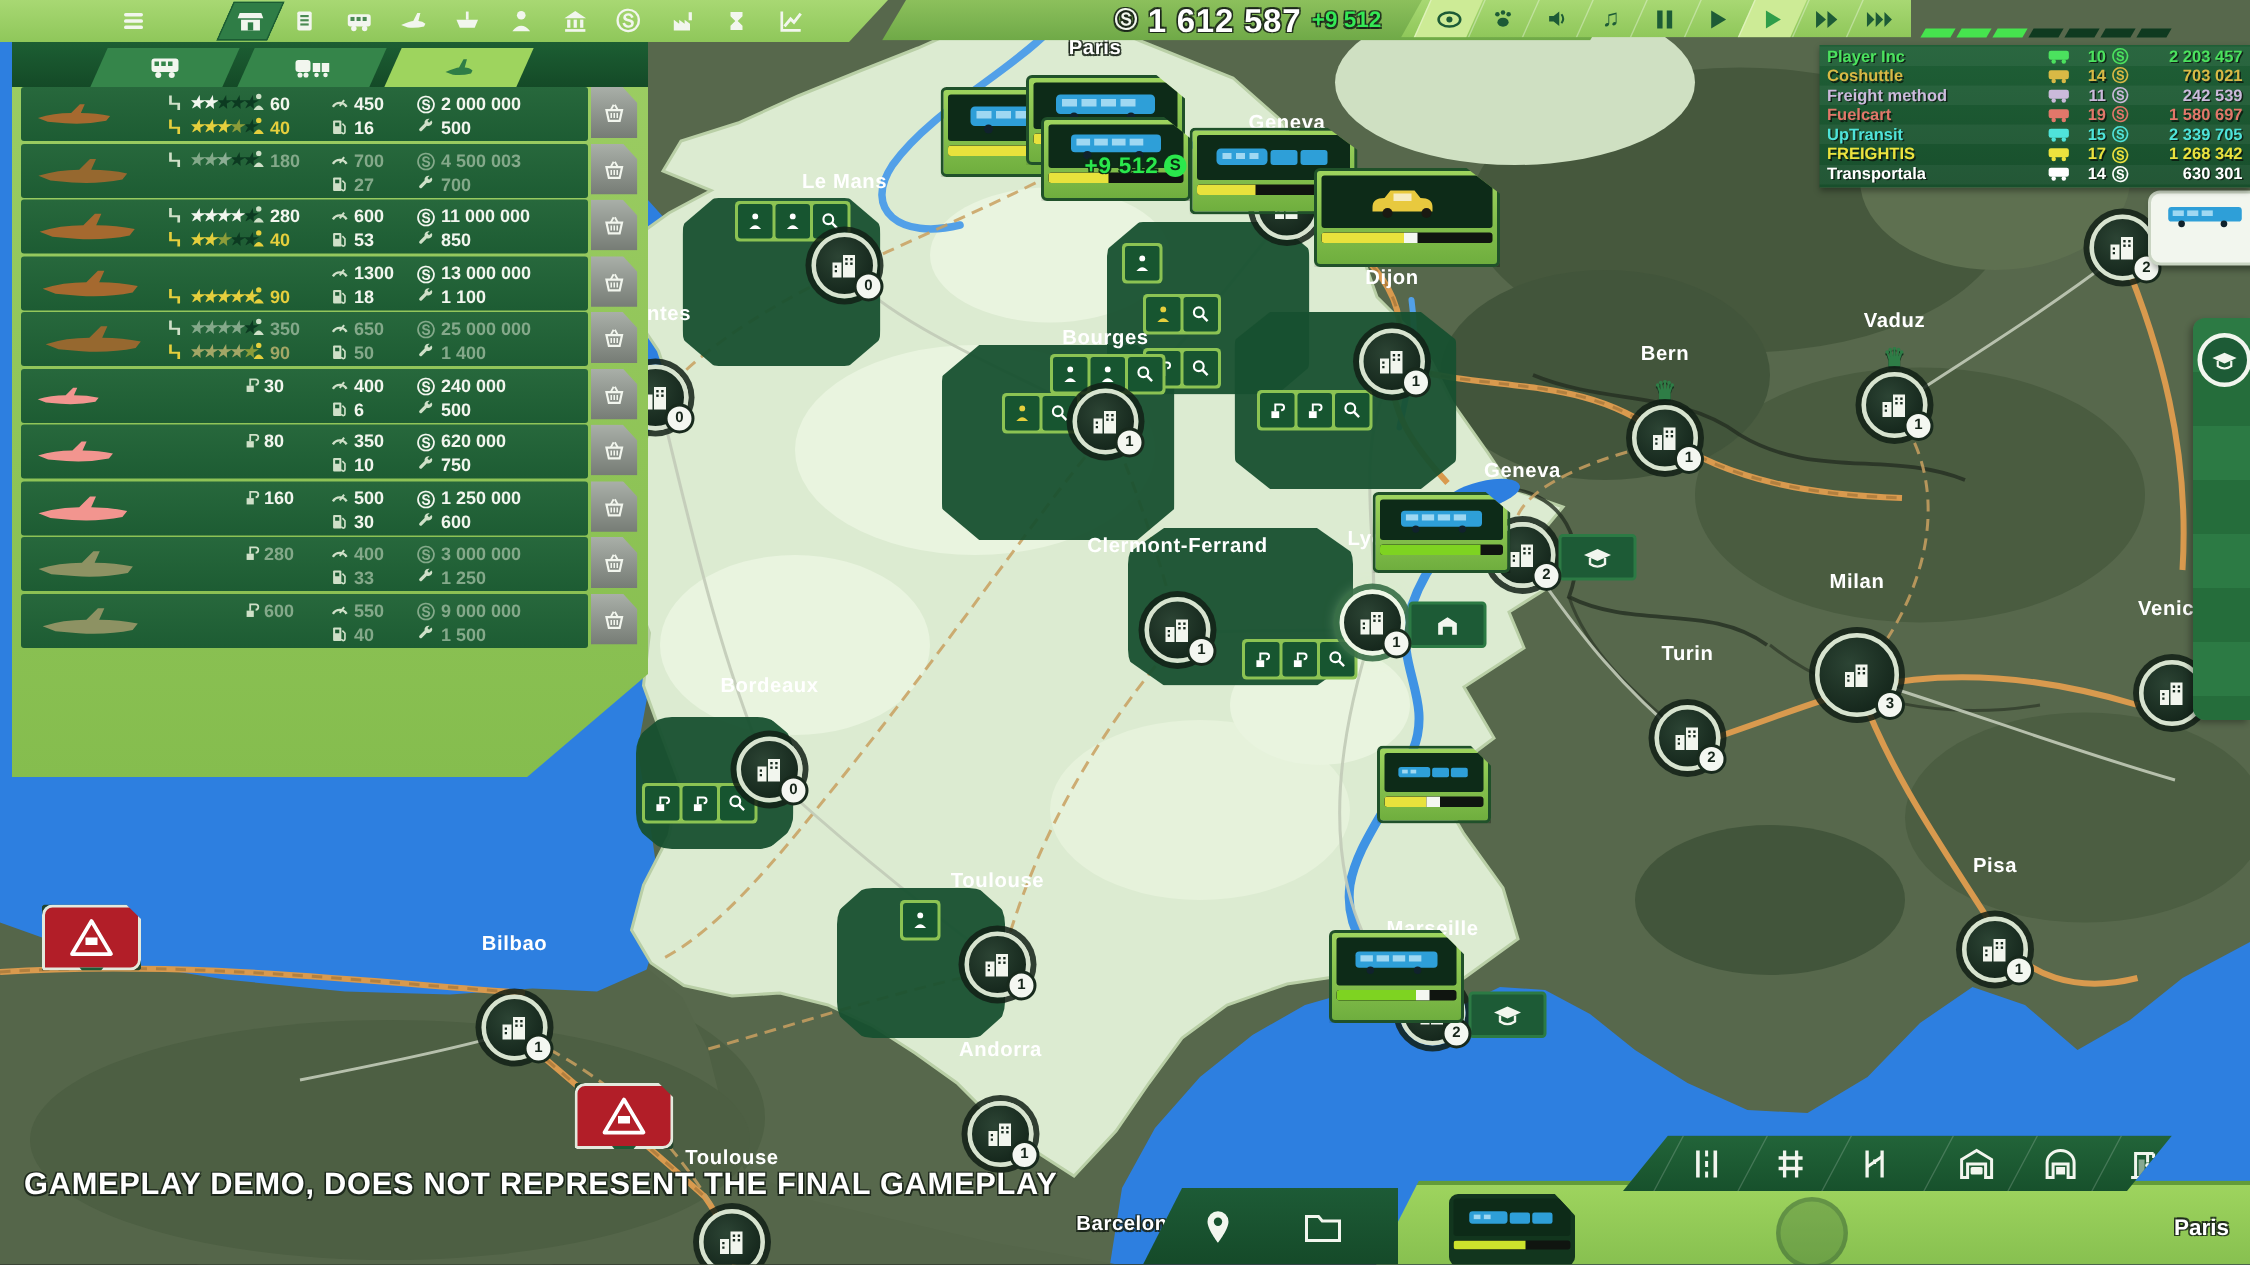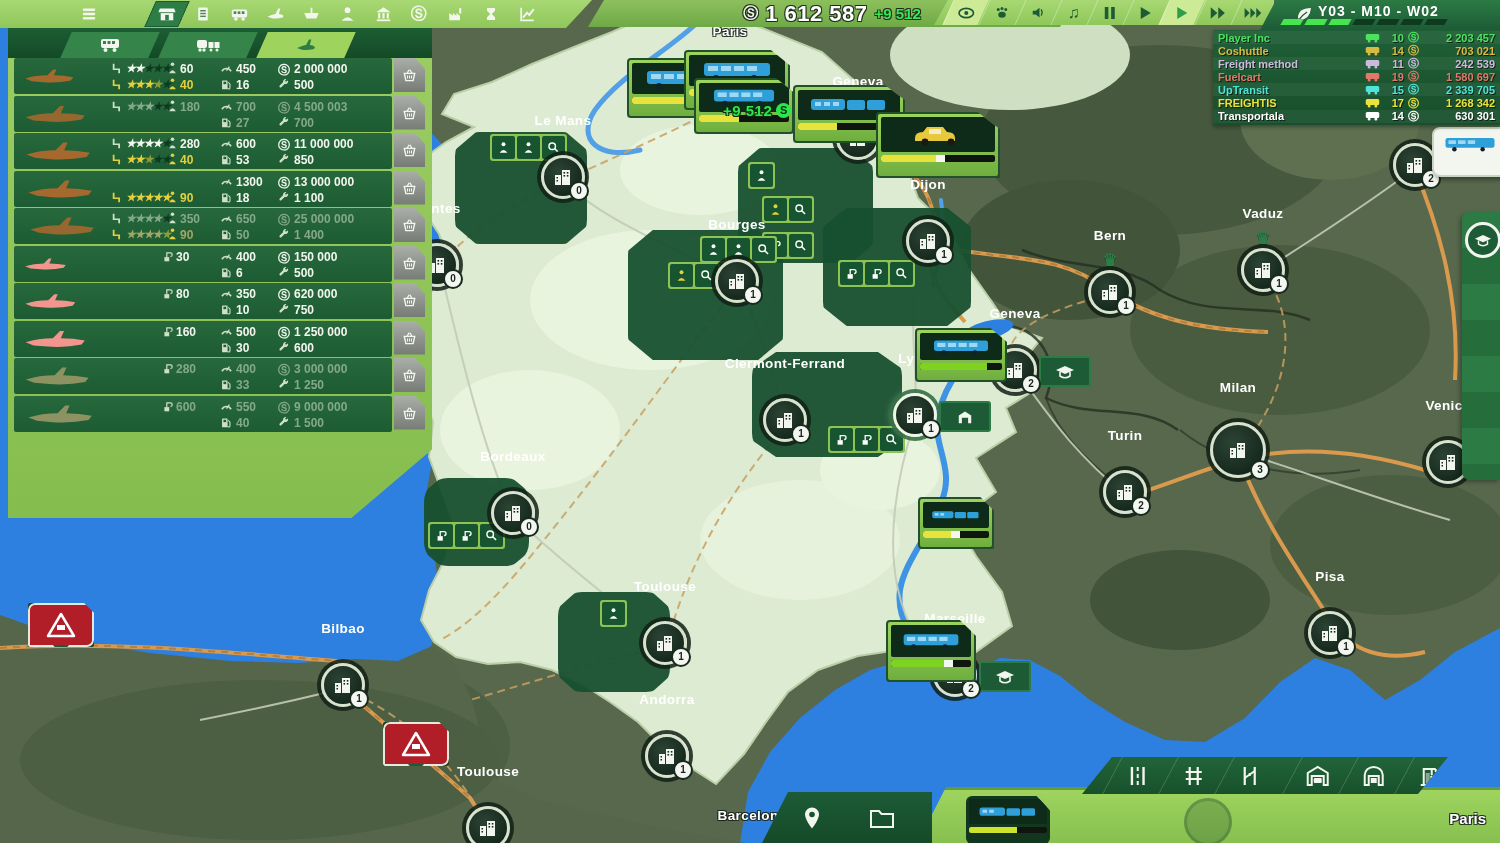--- a/index.html
+++ b/index.html
@@ -1151,27 +1151,20 @@
       </div>
     <div class="pb-btn" style="left:302px">
         <svg width="20" height="14" viewBox="0 0 24 14">
           <polygon points="1,1 7,7 1,13" fill="#1d5b36"></polygon>
           <polygon points="8,1 14,7 8,13" fill="#1d5b36"></polygon>
           <polygon points="15,1 21,7 15,13" fill="#1d5b36"></polygon>
         </svg>
       </div>
   </div>
 
-  <div id="date-bar">
-    <svg style="position:absolute;left:34px;top:4px" width="20" height="20" viewBox="0 0 20 20">
-        <path d="M4 14 Q4 4 17 4 Q16 15 6 16 Z" fill="#f2f6ee"></path>
-        <path d="M4 17 Q8 11 13 8" stroke="#1d5b36" stroke-width="1.4" fill="none"></path>
-      </svg>
-    <span class="dtxt">Y03 - M10 - W02</span>
-  </div>
   <div id="week-seg">
     <span class="lit"></span>
       <span class="lit"></span>
       <span class="lit"></span>
       <span></span>
       <span></span>
       <span></span>
       <span></span>
   </div>
 
@@ -1596,21 +1589,21 @@
           </span>
           <span class="el cargo-v only-cargo">30</span>
           <span class="el gauge-i">
             <svg width="13" height="12" viewBox="0 0 20 18">
               <path d="M3 14 A8 8 0 0 1 17 14" fill="none" stroke="#cfe0c8" stroke-width="2.4"></path>
               <path d="M10 13 L14.5 7" stroke="#cfe0c8" stroke-width="2"></path>
             </svg>
           </span>
           <span class="el speed-v">400</span>
           <span class="el coin-i">Ⓢ</span>
-          <span class="el price-v">150 000</span>
+          <span class="el price-v">240 000</span>
 
           <span class="el fuel-i">
             <svg width="11" height="13" viewBox="0 0 16 18">
               <rect x="3" y="3" width="8" height="13" rx="1" fill="#cfe0c8"></rect>
               <rect x="5" y="5" width="4" height="3.5" fill="#1d5c33"></rect>
               <path d="M12 6 l2.5 2.5 V14 a1.6 1.6 0 0 1 -3.2 0" fill="none" stroke="#cfe0c8" stroke-width="1.6"></path>
             </svg>
           </span>
           <span class="el fuel-v">6</span>
           <span class="el wrench-i">
@@ -1803,20 +1796,21 @@
             <svg width="17" height="16" viewBox="0 0 20 20">
               <path d="M3.5 8 h13 L14.5 17 h-9 Z" fill="none" stroke="#f2f6ee" stroke-width="1.8"></path>
               <path d="M7 8 L9.5 3.5 M13 8 L10.5 3.5" stroke="#f2f6ee" stroke-width="1.6"></path>
               <path d="M7.5 10.5 v4 M10 10.5 v4 M12.5 10.5 v4" stroke="#f2f6ee" stroke-width="1.3"></path>
             </svg>
           </div>
         </div>
       </div>
   </div>
 
+  <div id="demo-note" class="otl">GAMEPLAY DEMO, DOES NOT REPRESENT THE FINAL GAMEPLAY</div>
 
   <div id="bottom-mini">
     <div class="cell" style="left:20px">
       <svg width="20" height="24" viewBox="0 0 20 24">
           <path d="M10 1.5 a7 7 0 0 1 7 7 c0 5 -7 14 -7 14 s-7 -9 -7 -14 a7 7 0 0 1 7 -7 Z" fill="#f2f6ee"></path>
           <circle cx="10" cy="8.5" r="2.8" fill="#17522e"></circle>
         </svg>
     </div>
     <div class="cell" style="left:90px">
       <svg width="26" height="20" viewBox="0 0 26 20">

